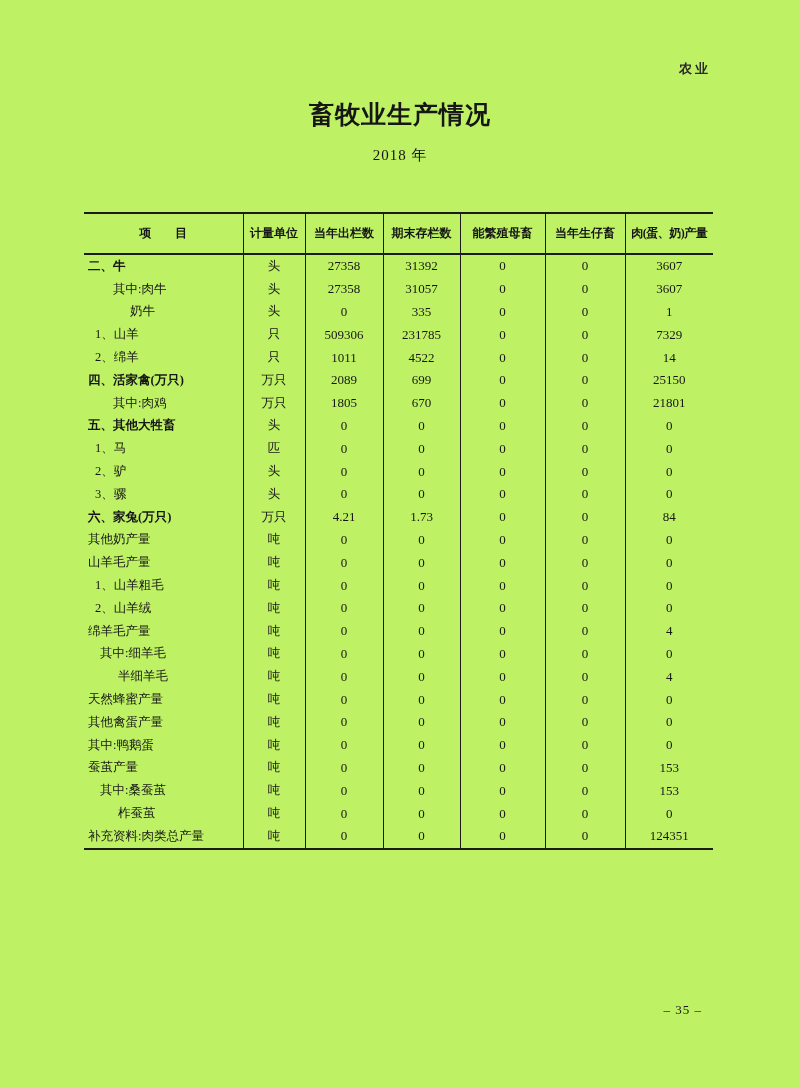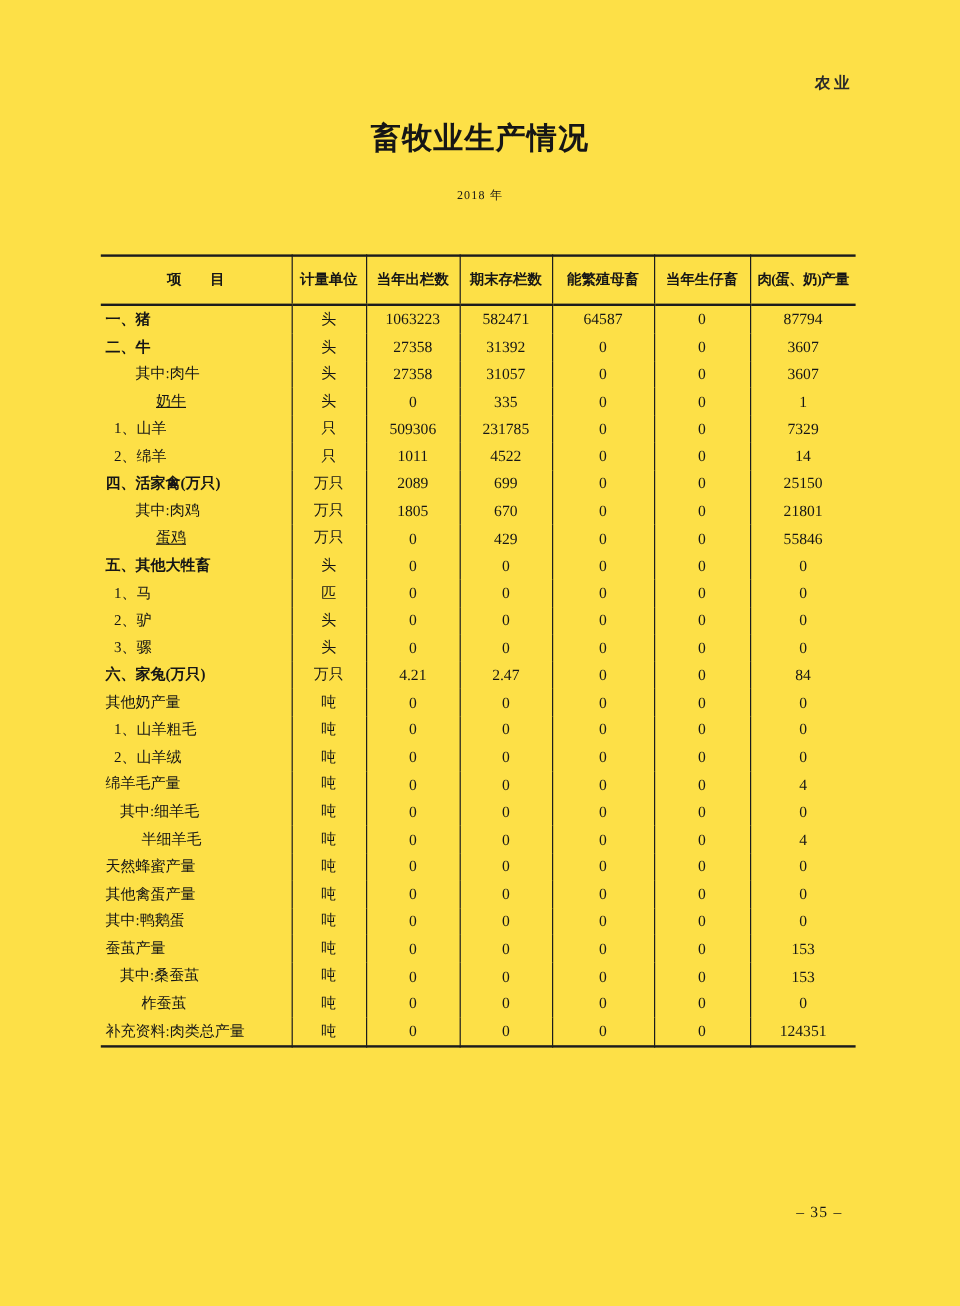--- a/index.html
+++ b/index.html
@@ -1,38 +1,38 @@
 <!DOCTYPE html>
 <html><head>
 <meta charset="utf-8">
 <style>
   html,body{margin:0;padding:0;background:#e8e8e8;}
   .page{
     position:relative;
     width:800px;height:1088px;
     margin:0 auto;
-    background:#fde047;
+    background:#bef264;
     color:#161616;
     font-family:"Liberation Serif","DejaVu Serif",serif;
     overflow:hidden;
   }
   .corner-label{
     position:absolute;top:60px;right:89px;
     font-size:13px;font-weight:bold;letter-spacing:3px;
     color:#2a2a2a;
   }
   .doc-title{
     position:absolute;top:98px;left:0;width:100%;
     text-align:center;
     font-size:25px;font-weight:bold;letter-spacing:1px;
   }
   .doc-subtitle{
-    position:absolute;top:156px;left:0;width:100%;
+    position:absolute;top:146px;left:0;width:100%;
     text-align:center;
-    font-size:10px;letter-spacing:1px;
+    font-size:15px;letter-spacing:1px;
   }
   .stat-table{
     position:absolute;left:84px;top:212px;width:629px;
     border-collapse:collapse;table-layout:fixed;
     border-top:2px solid #1c1c1c;
     border-bottom:2px solid #1c1c1c;
   }
   .stat-table th{
     height:39px;padding:0;
     font-size:12px;font-weight:bold;
@@ -50,21 +50,21 @@
   .stat-table th + th,
   .stat-table td + td{border-left:1px solid #1c1c1c;}
   .stat-table td.item{text-align:left;}
   .stat-table td.unit{text-align:center;font-size:12.5px;}
   .stat-table td.num{text-align:center;font-size:13px;}
   .lv0{padding-left:4px !important;}
   .lv1{padding-left:11px !important;}
   .lv2{padding-left:16px !important;}
   .lv3{padding-left:29px !important;}
   .lv4{padding-left:34px !important;margin-top:26px;}
-  .lv5{padding-left:46px !important;text-decoration:underline;}
+  .lv5{padding-left:46px !important;}
   .bold{font-weight:bold;}
   .page-number{
     position:absolute;top:1002px;right:98px;
     font-size:13px;letter-spacing:1px;
   }
 </style>
 </head>
 <body>
 
 <div class="page">
@@ -91,29 +91,20 @@
           <th>计量单位</th>
           <th>当年出栏数</th>
           <th>期末存栏数</th>
           <th>能繁殖母畜</th>
           <th>当年生仔畜</th>
           <th>肉(蛋、奶)产量</th>
         </tr>
     </thead>
     <tbody>
         <tr>
-          <td class="item lv0 bold">一、猪</td>
-          <td class="unit">头</td>
-          <td class="num">1063223</td>
-          <td class="num">582471</td>
-          <td class="num">64587</td>
-          <td class="num">0</td>
-          <td class="num">87794</td>
-        </tr>
-        <tr>
           <td class="item lv0 bold">二、牛</td>
           <td class="unit">头</td>
           <td class="num">27358</td>
           <td class="num">31392</td>
           <td class="num">0</td>
           <td class="num">0</td>
           <td class="num">3607</td>
         </tr>
         <tr>
           <td class="item lv3">其中:肉牛</td>
@@ -163,29 +154,20 @@
         <tr>
           <td class="item lv3">其中:肉鸡</td>
           <td class="unit">万只</td>
           <td class="num">1805</td>
           <td class="num">670</td>
           <td class="num">0</td>
           <td class="num">0</td>
           <td class="num">21801</td>
         </tr>
         <tr>
-          <td class="item lv5">蛋鸡</td>
-          <td class="unit">万只</td>
-          <td class="num">0</td>
-          <td class="num">429</td>
-          <td class="num">0</td>
-          <td class="num">0</td>
-          <td class="num">55846</td>
-        </tr>
-        <tr>
           <td class="item lv0 bold">五、其他大牲畜</td>
           <td class="unit">头</td>
           <td class="num">0</td>
           <td class="num">0</td>
           <td class="num">0</td>
           <td class="num">0</td>
           <td class="num">0</td>
         </tr>
         <tr>
           <td class="item lv1">1、马</td>
@@ -211,27 +193,36 @@
           <td class="num">0</td>
           <td class="num">0</td>
           <td class="num">0</td>
           <td class="num">0</td>
           <td class="num">0</td>
         </tr>
         <tr>
           <td class="item lv0 bold">六、家兔(万只)</td>
           <td class="unit">万只</td>
           <td class="num">4.21</td>
-          <td class="num">2.47</td>
+          <td class="num">1.73</td>
           <td class="num">0</td>
           <td class="num">0</td>
           <td class="num">84</td>
         </tr>
         <tr>
           <td class="item lv0">其他奶产量</td>
+          <td class="unit">吨</td>
+          <td class="num">0</td>
+          <td class="num">0</td>
+          <td class="num">0</td>
+          <td class="num">0</td>
+          <td class="num">0</td>
+        </tr>
+        <tr>
+          <td class="item lv0">山羊毛产量</td>
           <td class="unit">吨</td>
           <td class="num">0</td>
           <td class="num">0</td>
           <td class="num">0</td>
           <td class="num">0</td>
           <td class="num">0</td>
         </tr>
         <tr>
           <td class="item lv1">1、山羊粗毛</td>
           <td class="unit">吨</td>

